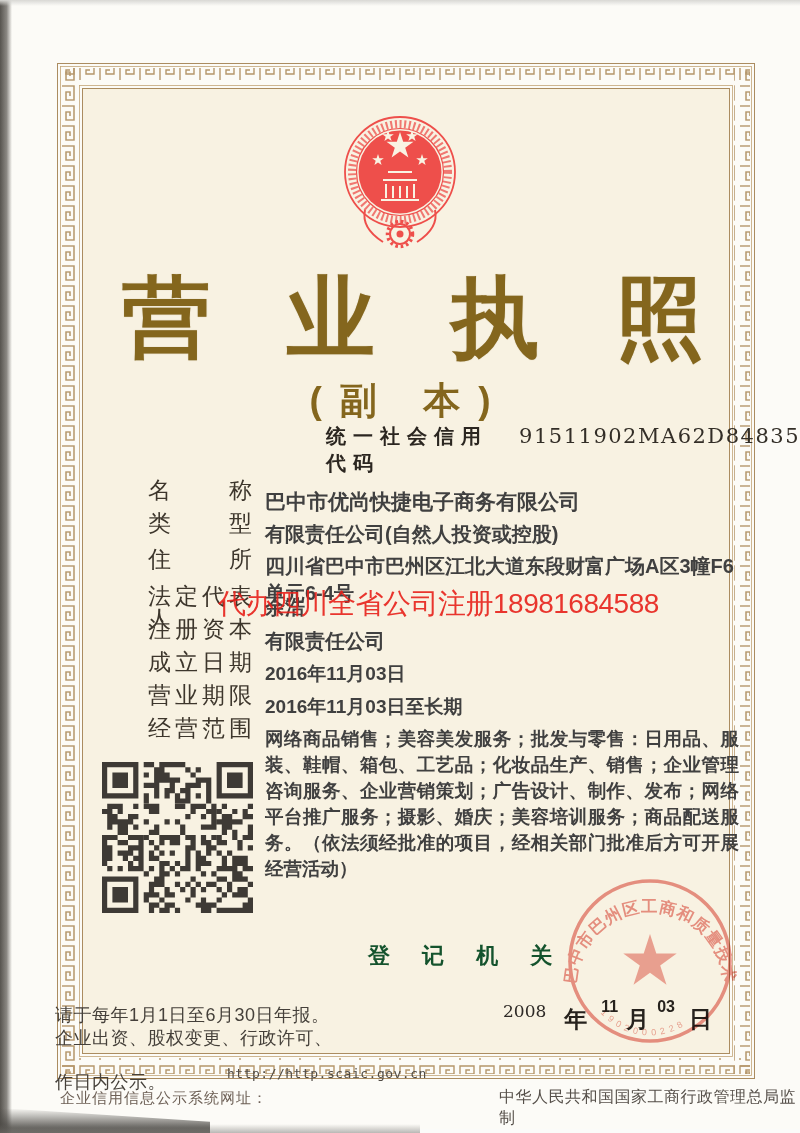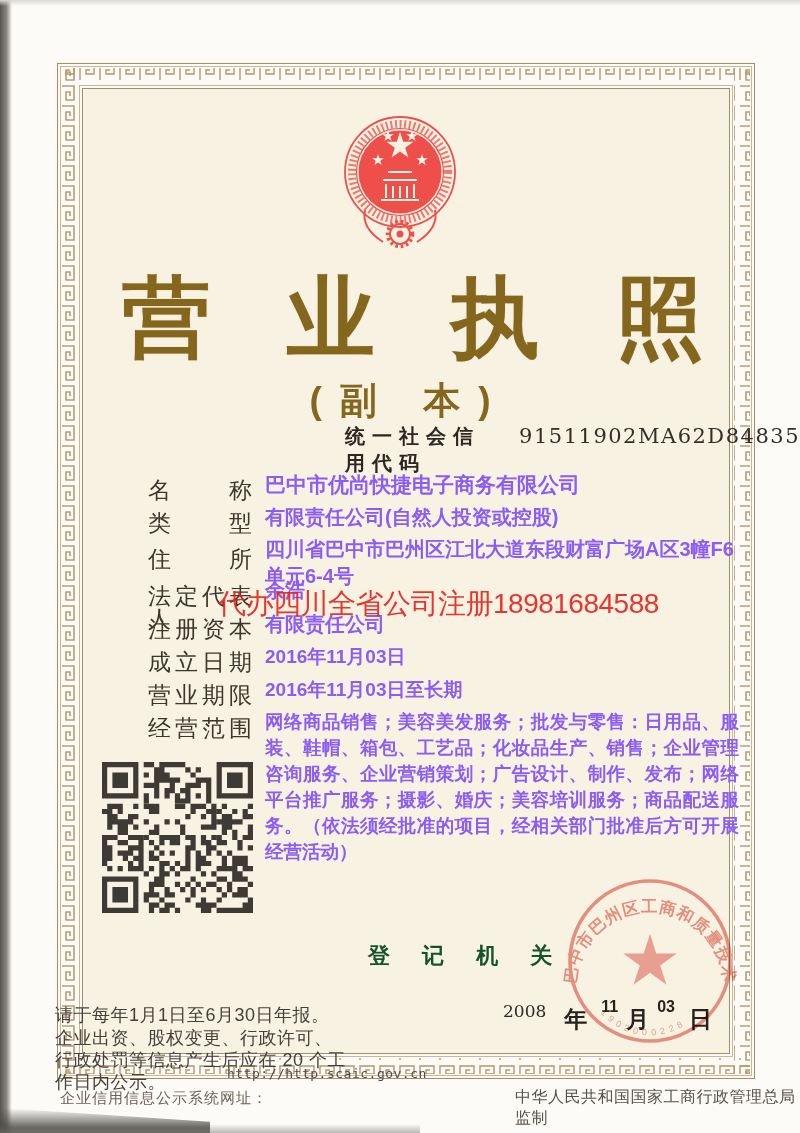--- a/index.html
+++ b/index.html
@@ -24,27 +24,27 @@
   
   .frame{position:absolute;left:57px;top:63px;}
   
   .emblem{position:absolute;left:341px;top:110px;}
   
   .title{position:absolute;left:26px;right:-26px;top:272px;text-align:center;
     font-size:88px;font-weight:bold;color:#84661d;letter-spacing:26px;line-height:1.05;
     text-shadow:0 0 1px rgba(110,85,25,.4);}
   .subtitle{position:absolute;left:9px;right:-9px;top:376px;text-align:center;
     font-size:37px;font-weight:bold;color:#84661d;letter-spacing:18px;}
-  .code-line{position:absolute;left:345px;top:423px;display:flex;align-items:baseline;gap:26px;}
+  .code-line{position:absolute;left:326px;top:423px;display:flex;align-items:baseline;gap:26px;}
   .code-label{font-size:20px;font-weight:bold;color:#2b2620;letter-spacing:7px;}
   .code-value{font-size:21px;color:#332e27;font-family:"DejaVu Serif", serif;letter-spacing:1.5px;}
   
   .flabel{position:absolute;left:148px;width:104px;font-size:23px;color:#3d362c;
     text-align:justify;text-align-last:justify;line-height:1;}
-  .fvalue{position:absolute;left:265px;color:#8b5cf6;font-weight:600;}
+  .fvalue{position:absolute;left:265px;color:#404040;font-weight:600;margin-top:17px;}
   .v-name{top:471px;font-size:21px;}
   .v-type{top:504px;font-size:20px;}
   .v-addr{top:536px;font-size:20px;width:478px;line-height:27px;}
   .v-rep{top:577px;font-size:20px;}
   .v-cap{top:611px;font-size:20px;}
   .v-est{top:644px;font-size:19px;}
   .v-term{top:677px;font-size:19px;}
   .v-scope{top:709px;font-size:18.5px;width:474px;line-height:26px;text-align:justify;}
   
   .watermark{position:absolute;left:218px;top:585px;font-size:28px;white-space:nowrap;
@@ -60,21 +60,21 @@
   .d-num{font-size:16px;font-weight:bold;color:#26221d;margin-top:2px;}
   .g18{width:18px;} .g14{width:14px;} .g8{width:8px;}
   
   .seal{position:absolute;left:550px;top:876px;z-index:5;mix-blend-mode:multiply;opacity:.85;}
   
   .note{position:absolute;left:27px;font-size:18px;color:#45403a;letter-spacing:.5px;z-index:7;white-space:nowrap;margin-left:28px;}
   .n1{top:1003px;} .n2{top:1026px;} .n3{top:1048px;} .n4{top:1070px;}
   .portal-label{position:absolute;left:60px;top:1089px;font-size:15px;color:#6e6157;letter-spacing:1px;z-index:7;}
   .url{position:absolute;left:227px;top:1066px;font-size:13px;color:#4f4a44;
     font-family:"DejaVu Sans Mono",monospace;letter-spacing:.5px;z-index:7;}
-  .footer-right{position:absolute;left:499px;top:1087px;font-size:16px;color:#56504a;letter-spacing:.5px;margin-left:16px;}
+  .footer-right{position:absolute;left:499px;top:1087px;font-size:16px;color:#56504a;letter-spacing:.5px;}
 </style>
 </head>
 <body>
 
 <div class="stage">
 
   <div class="paper-outer"></div>
 
   <svg class="frame" width="698" height="1016">
     <defs>
@@ -188,21 +188,20 @@
     <text font-size="16.5" fill="#e8837a" font-weight="bold" letter-spacing="1">
       <textPath href="#sealTopArc" startOffset="2">巴中市巴州区工商和质量技术监督管理局</textPath>
     </text>
     <text font-size="9" fill="#eb9c92" letter-spacing="4.5">
       <textPath href="#sealBotArc" startOffset="4">1902000228</textPath>
     </text>
   </svg>
 
   <div class="note n1">请于每年1月1日至6月30日年报。</div>
   <div class="note n2">企业出资、股权变更、行政许可、</div>
-  <div class="note n3">行政处罚等信息产生后应在 20 个工</div>
   <div class="note n4">作日内公示。</div>
   <div class="portal-label">企业信用信息公示系统网址：</div>
   <div class="url">http://http.scaic.gov.cn</div>
   <div class="footer-right">中华人民共和国国家工商行政管理总局监制</div>
 
   <div class="scan-left"></div>
   <div class="scan-top"></div>
   <div class="scan-bottom-left"></div>
   <div class="scan-bottom"></div>
 </div>

